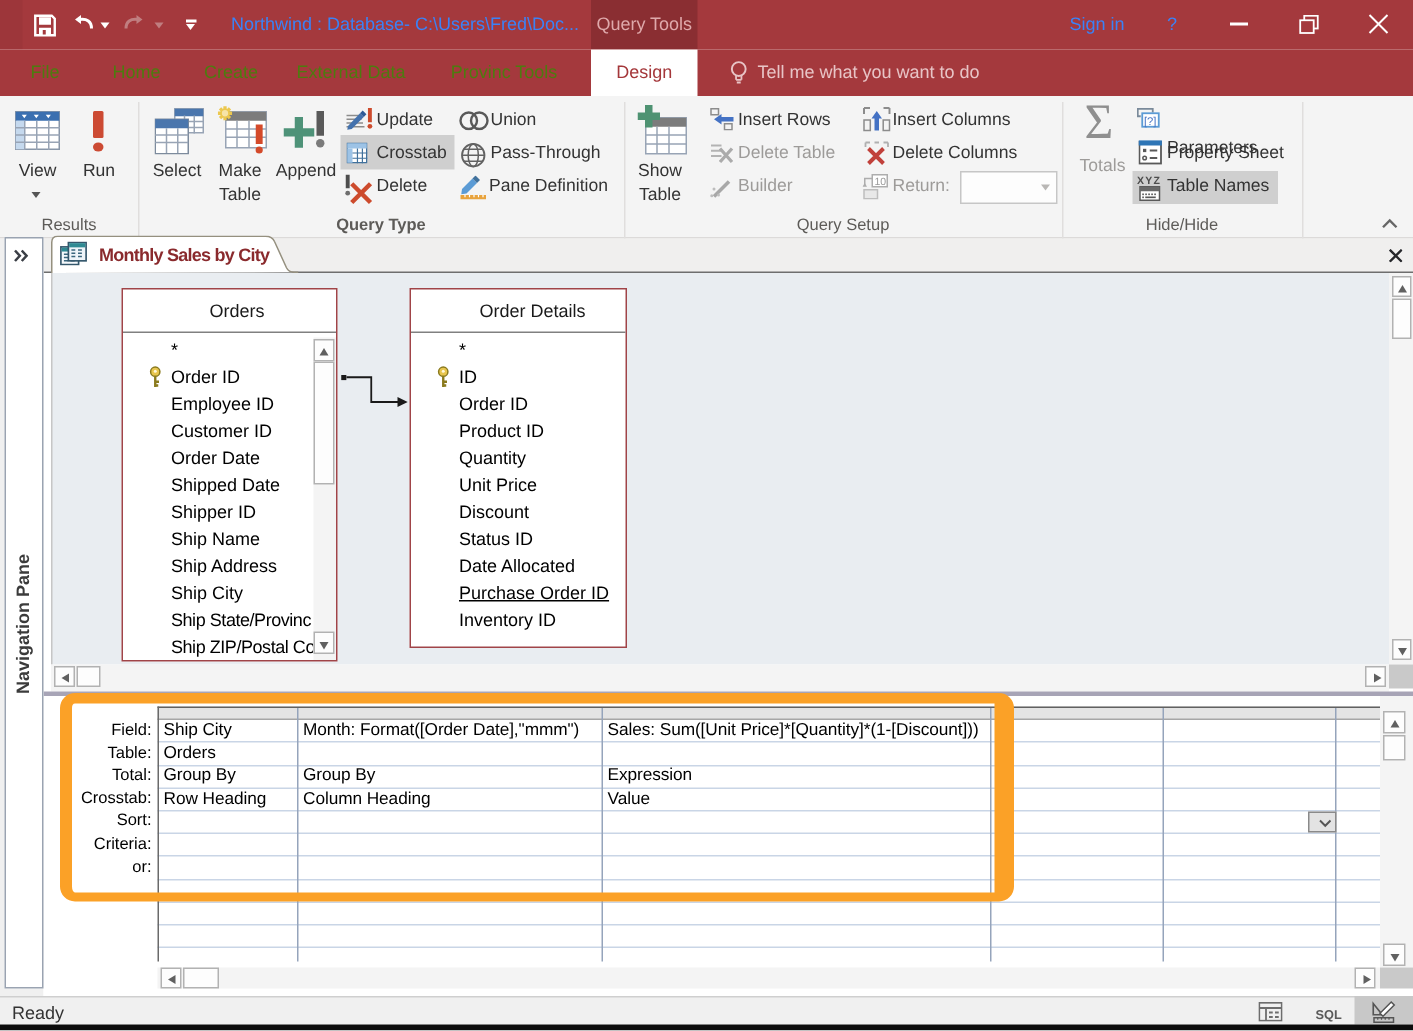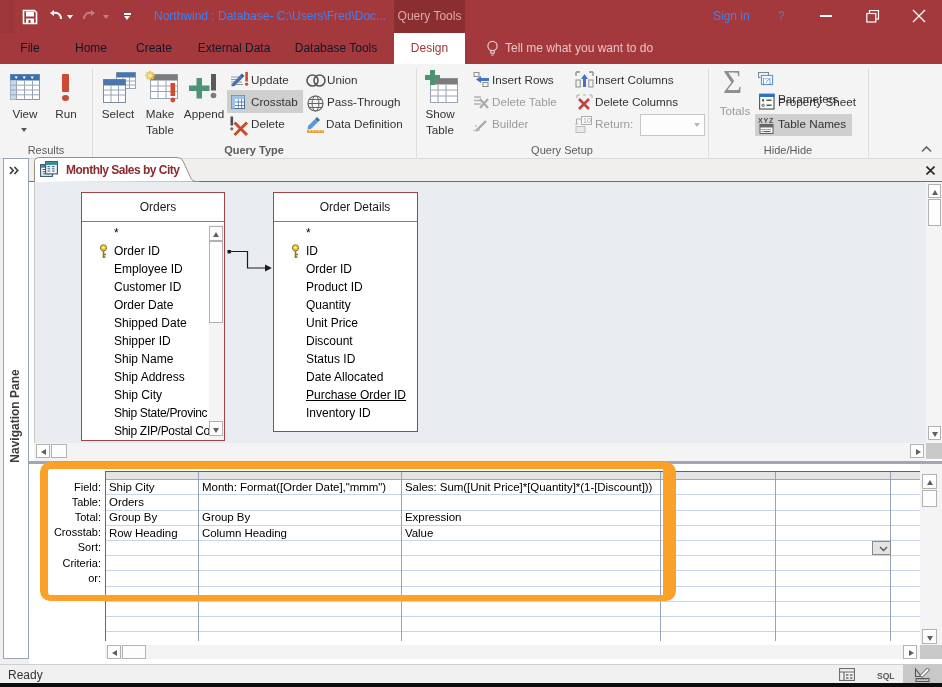--- a/index.html
+++ b/index.html
@@ -5,21 +5,21 @@
 * { margin:0; padding:0; box-sizing:border-box; }
 html,body { width:942px; height:687px; overflow:hidden; }
 body { font-family:"Liberation Sans", sans-serif; position:relative; background:#fff; }
 .abs { position:absolute; }
 
 #titlebar { left:0; top:0; width:942px; height:33px; background:#a4393d; }
 #qtools { left:394px; top:0; width:71px; height:33px; background:#8a2e32; color:#dfa9ab; font-size:12px; text-align:center; line-height:33px; }
 .ttxt { color:#3b82f6; font-size:12px; }
 
 #tabrow { left:0; top:33px; width:942px; height:31px; background:#a4393d; }
-.rtab { position:absolute; top:0; height:31px; line-height:31px; color:#0f172a; font-size:12px; transform:translateX(-50%); }
+.rtab { position:absolute; top:0; height:31px; line-height:31px; color:#4d7c0f; font-size:12px; transform:translateX(-50%); }
 #designtab { left:394px; top:33px; width:71px; height:31px; background:#ffffff; color:#a4373a; font-size:12px; text-align:center; line-height:31px; }
 
 #ribbon { left:0; top:64px; width:942px; height:95px; background:#f4f4f4; border-bottom:1px solid #dcdad9; }
 .gsep { position:absolute; top:4px; width:1px; height:146px; background:#e0dedd; }
 .glabel { position:absolute; top:80px; font-size:11px; color:#5d5b58; transform:translateX(-50%); white-space:nowrap; }
 .blabel { position:absolute; font-size:11.7px; color:#333; white-space:nowrap; }
 .graylabel { position:absolute; font-size:11.7px; color:#9d9b99; white-space:nowrap; }
 .hibox { position:absolute; background:#cfcfcf; }
 
 #doctabbar { left:29px; top:159px; width:913px; height:23px; background:#f0efee; border-bottom:1px solid #6e6e6e; }
@@ -85,21 +85,21 @@
 <svg class="abs" style="left:912px; top:9px;" width="14" height="14" viewBox="0 0 14 14">
   <path d="M1 1 L13 13 M13 1 L1 13" stroke="#fff" stroke-width="1.3"></path>
 </svg>
 
 <div class="abs" id="tabrow"></div>
 <div class="abs" id="designtab">Design</div>
 <div class="abs rtab" style="left:30px; top:33px;">File</div>
 <div class="abs rtab" style="left:91px; top:33px;">Home</div>
 <div class="abs rtab" style="left:154px; top:33px;">Create</div>
 <div class="abs rtab" style="left:234px; top:33px;">External Data</div>
-<div class="abs rtab" style="left:336px; top:33px;">Database Tools</div>
+<div class="abs rtab" style="left:336px; top:33px;">Provinc Tools</div>
 <svg class="abs" style="left:486px; top:40px;" width="13" height="18" viewBox="0 0 13 18">
   <circle cx="6.5" cy="6" r="4.6" fill="none" stroke="#e8c4c6" stroke-width="1.3"></circle>
   <path d="M4.7 10 L4.7 13.2 M8.3 10 L8.3 13.2 M4.7 13.2 L8.3 13.2 M5.2 15 L7.8 15" stroke="#e8c4c6" stroke-width="1.2" fill="none"></path>
 </svg>
 <div class="abs" style="left:505px; top:33px; height:31px; line-height:31px; color:#e8c4c6; font-size:12px;">Tell me what you want to do</div>
 
 <div class="abs" id="ribbon"></div>
 <div class="abs gsep" style="left:92px; top:68px;"></div>
 <div class="abs gsep" style="left:416px; top:68px;"></div>
 <div class="abs gsep" style="left:708px; top:68px;"></div>
@@ -187,21 +187,21 @@
   <ellipse cx="8.5" cy="8.5" rx="3.4" ry="7.5" fill="none" stroke="#626262" stroke-width="1"></ellipse>
   <path d="M1 8.5 L16 8.5 M2.2 4.5 L14.8 4.5 M2.2 12.5 L14.8 12.5" stroke="#626262" stroke-width="1"></path>
 </svg>
 <div class="abs blabel" style="left:327px; top:95px;">Pass-Through</div>
 <svg class="abs" style="left:306px; top:117px;" width="20" height="16" viewBox="0 0 20 16">
   <path d="M2 9 L9 2 L12 5 L5 12 L1.5 12.5 Z" fill="#5b9bd5"></path>
   <path d="M9 2 L11 0 L14 3 L12 5 Z" fill="#41719c"></path>
   <rect x="1" y="13" width="17" height="3" fill="#e8a33d"></rect>
   <path d="M4 13 L4 14.5 M7 13 L7 14.5 M10 13 L10 14.5 M13 13 L13 14.5 M16 13 L16 14.5" stroke="#fff" stroke-width="0.8"></path>
 </svg>
-<div class="abs blabel" style="left:326px; top:117px;">Data Definition</div>
+<div class="abs blabel" style="left:326px; top:117px;">Pane Definition</div>
 
 <svg class="abs" style="left:425px; top:70px;" width="33" height="36" viewBox="0 0 33 36">
   <rect x="5.5" y="8.5" width="27" height="24" fill="#fff" stroke="#98a4b5"></rect>
   <rect x="5.5" y="8.5" width="27" height="6" fill="#7c7c7c"></rect>
   <path d="M5.5 20 L32.5 20 M5.5 26 L32.5 26 M13 14.5 L13 32.5 M21 14.5 L21 32.5" stroke="#98a4b5" stroke-width="1"></path>
   <path d="M5 0 L10 0 L10 5 L15 5 L15 10 L10 10 L10 15 L5 15 L5 10 L0 10 L0 5 L5 5 Z" fill="#4e9272"></path>
 </svg>
 <div class="abs blabel" style="left:440px; top:107px; transform:translateX(-50%);">Show</div>
 <div class="abs blabel" style="left:440px; top:123px; transform:translateX(-50%);">Table</div>
 

